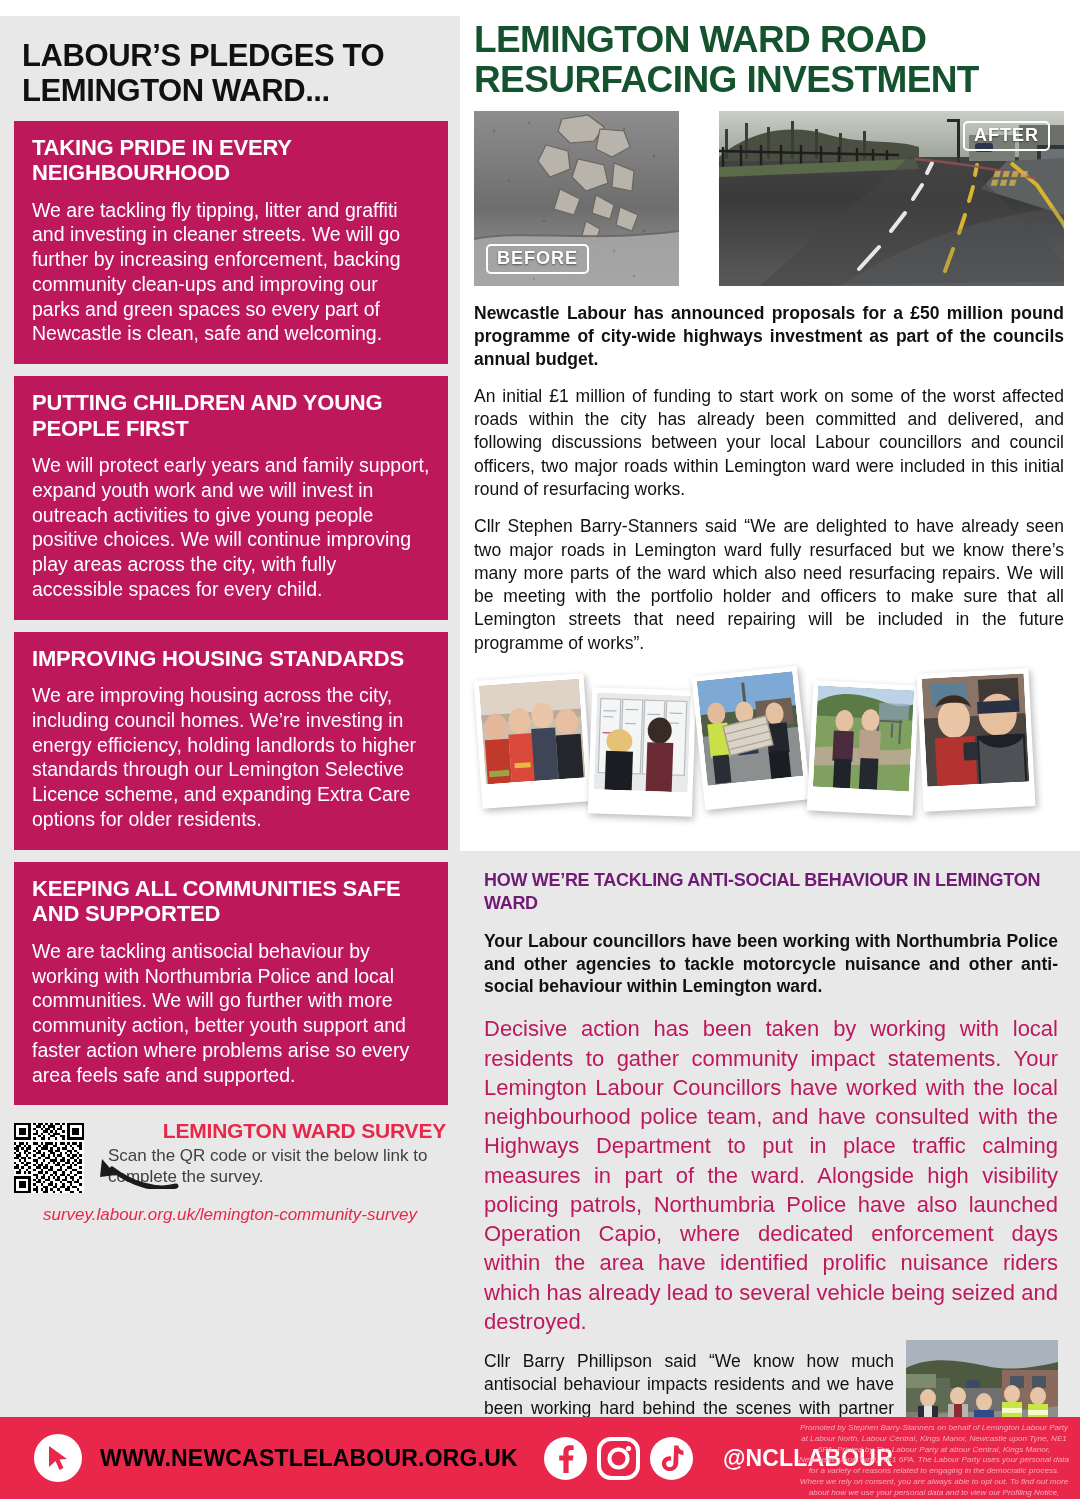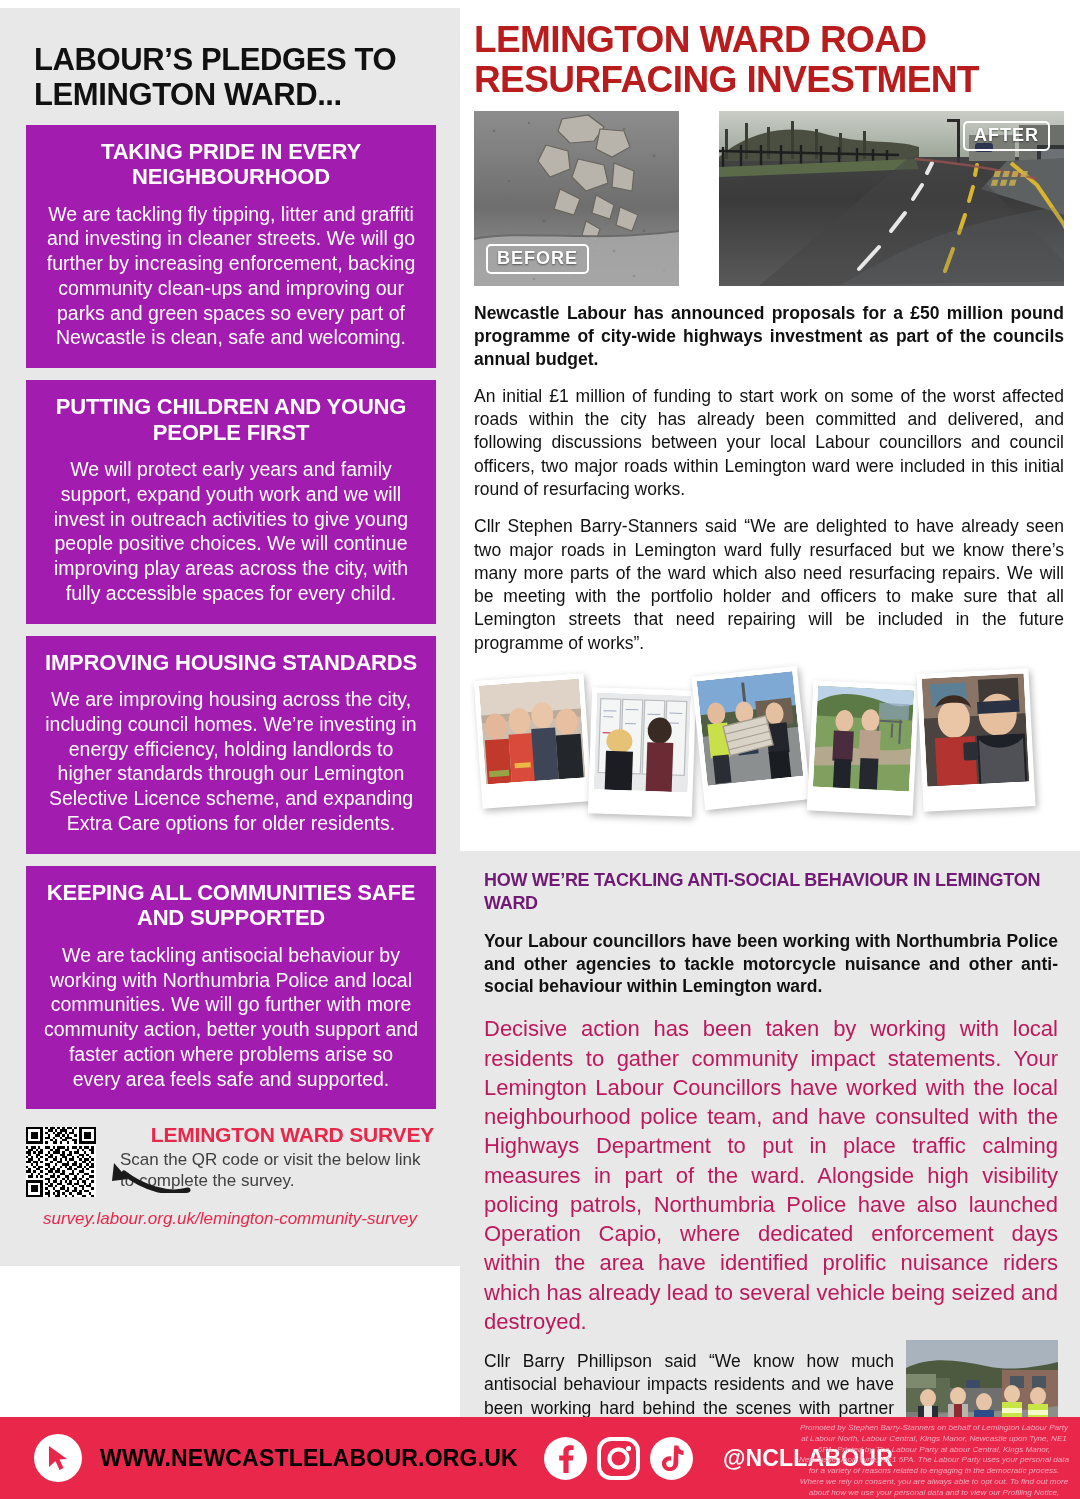--- a/index.html
+++ b/index.html
@@ -7,38 +7,38 @@
     width:1080px;height:1499px;
     background:#ffffff;
     font-family:"Liberation Sans",sans-serif;
     overflow:hidden;
     position:relative;
   }
   .page{position:relative;width:1080px;height:1499px;}
 
   
   .left-col{
-    position:absolute;left:0;top:8px;width:460px;height:1258px;
+    position:absolute;left:0;top:16px;width:460px;height:1409px;
     background:#e8e8e8;
     box-sizing:border-box;
-    padding:12px;
+    padding:0;
   }
   .pledges-title{
     font-size:31px;line-height:1.14;font-weight:800;
     color:#111;letter-spacing:-0.4px;
     padding:22px 14px 6px 22px;
     text-transform:uppercase;
   }
   .pledge-box{
-    background:#a21caf;
+    background:#be185d;
     margin:12px 12px 0 14px;
     padding:14px 18px 18px 18px;
     box-sizing:border-box;
     color:#fff;
-    text-align:center;
+    text-align:left;
   }
   .pledge-box.first{margin-top:6px;}
   .pledge-head{
     font-size:22px;line-height:1.16;font-weight:800;
     text-transform:uppercase;letter-spacing:-0.2px;
     margin:0 0 2px 0;
   }
   .pledge-body{
     font-size:19.5px;line-height:1.27;font-weight:400;
     margin:12px 0 0 0;
@@ -77,21 +77,21 @@
     margin-top:2px;
   }
 
   
   .right-col{
     position:absolute;left:460px;top:0;width:620px;height:1417px;
     background:#ffffff;box-sizing:border-box;
     padding:0 16px 0 8px;
   }
   .art-title{
-    font-size:37px;line-height:1.07;font-weight:800;color:#b91c1c;
+    font-size:37px;line-height:1.07;font-weight:800;color:#14532d;
     text-transform:uppercase;letter-spacing:-0.6px;
     padding:20px 0 12px 6px;
   }
   .ba-row{display:flex;gap:12px;padding:0 0 0 6px;}
   .ba-img{position:relative;overflow:hidden;}
   .ba-before{width:247px;height:175px;}
   .ba-after{width:365px;height:175px;}
   .ba-tag{
     position:absolute;
     font-size:18px;font-weight:800;color:#fff;

